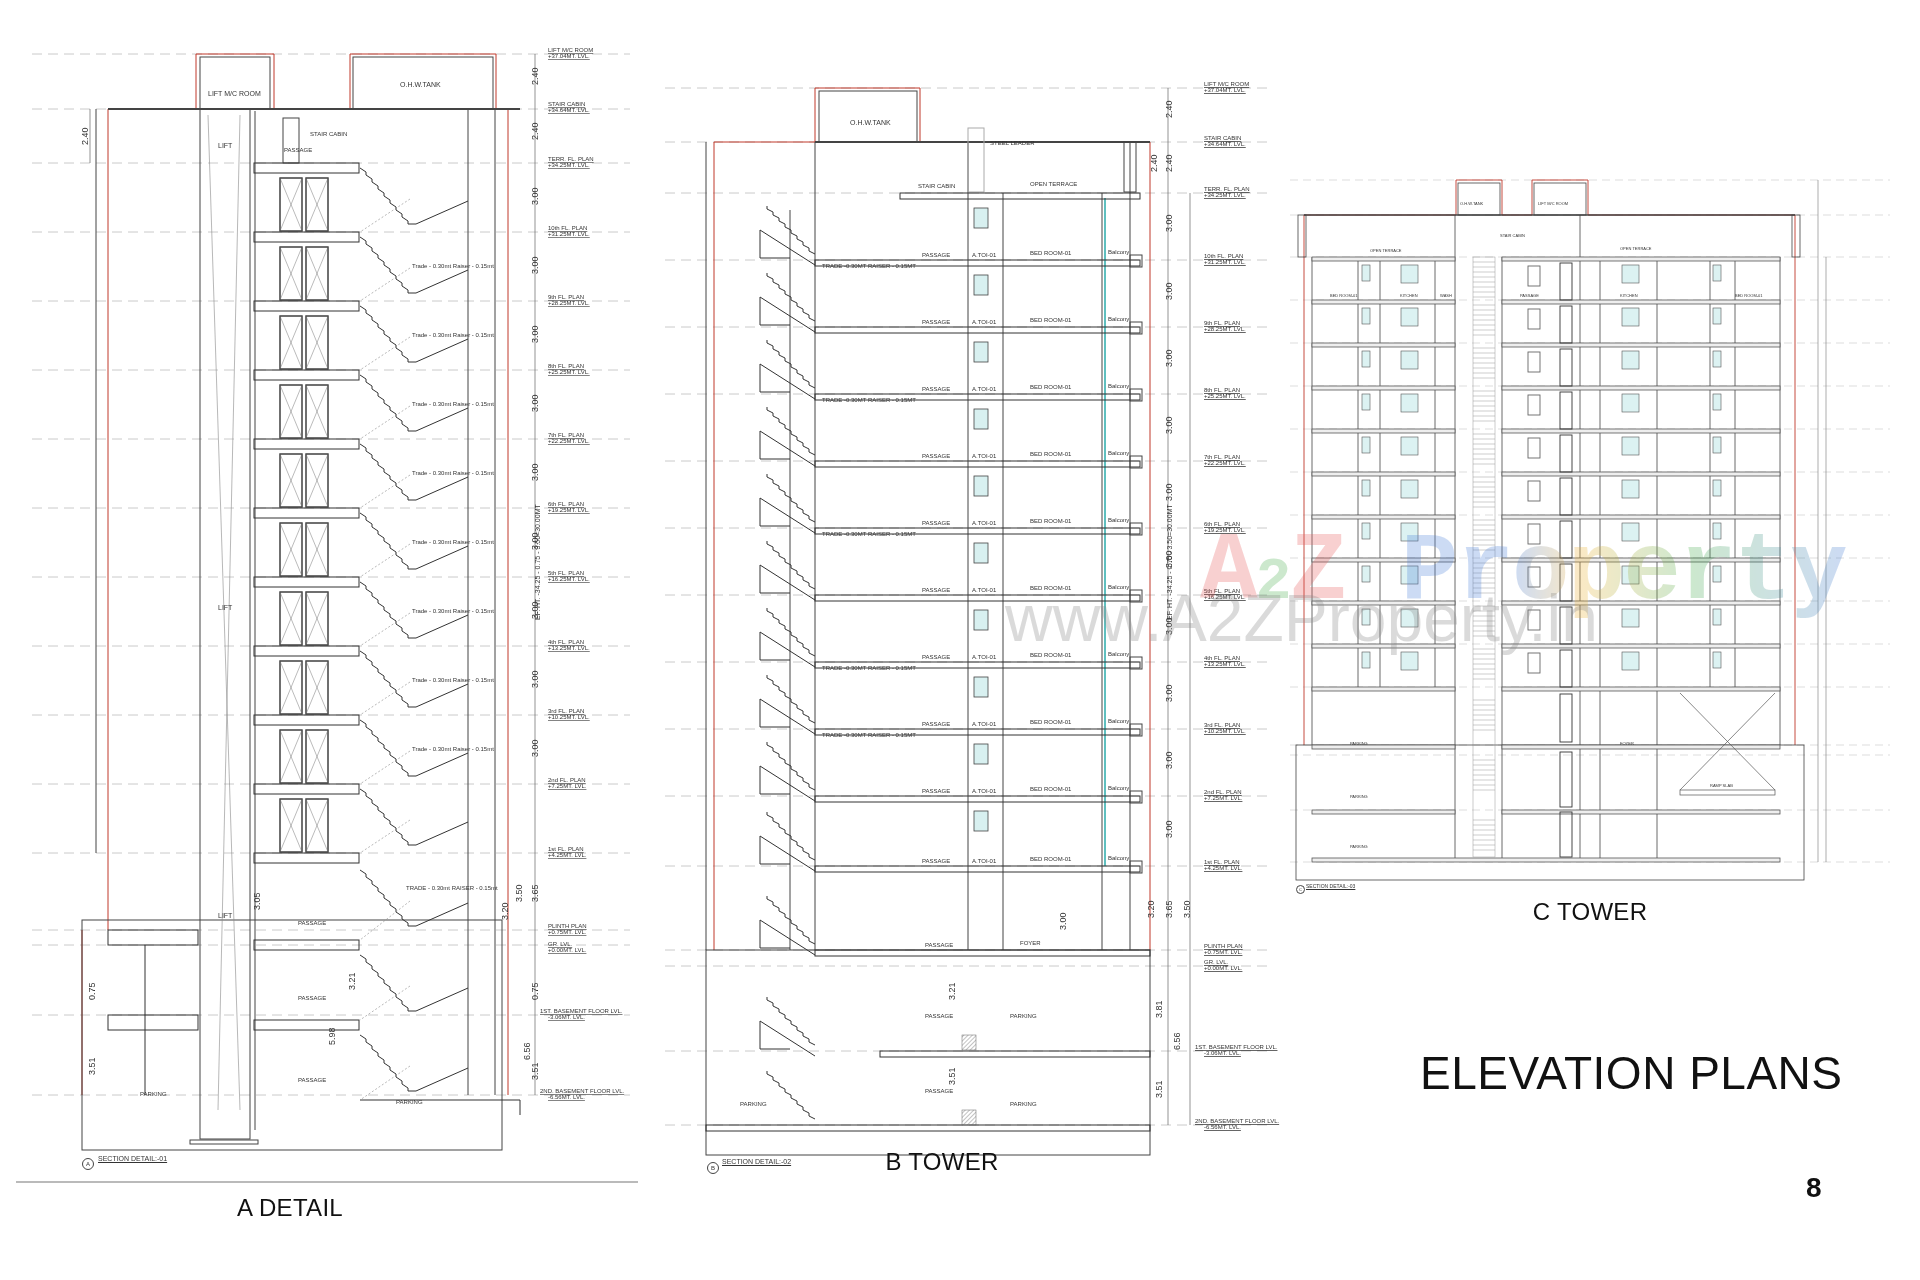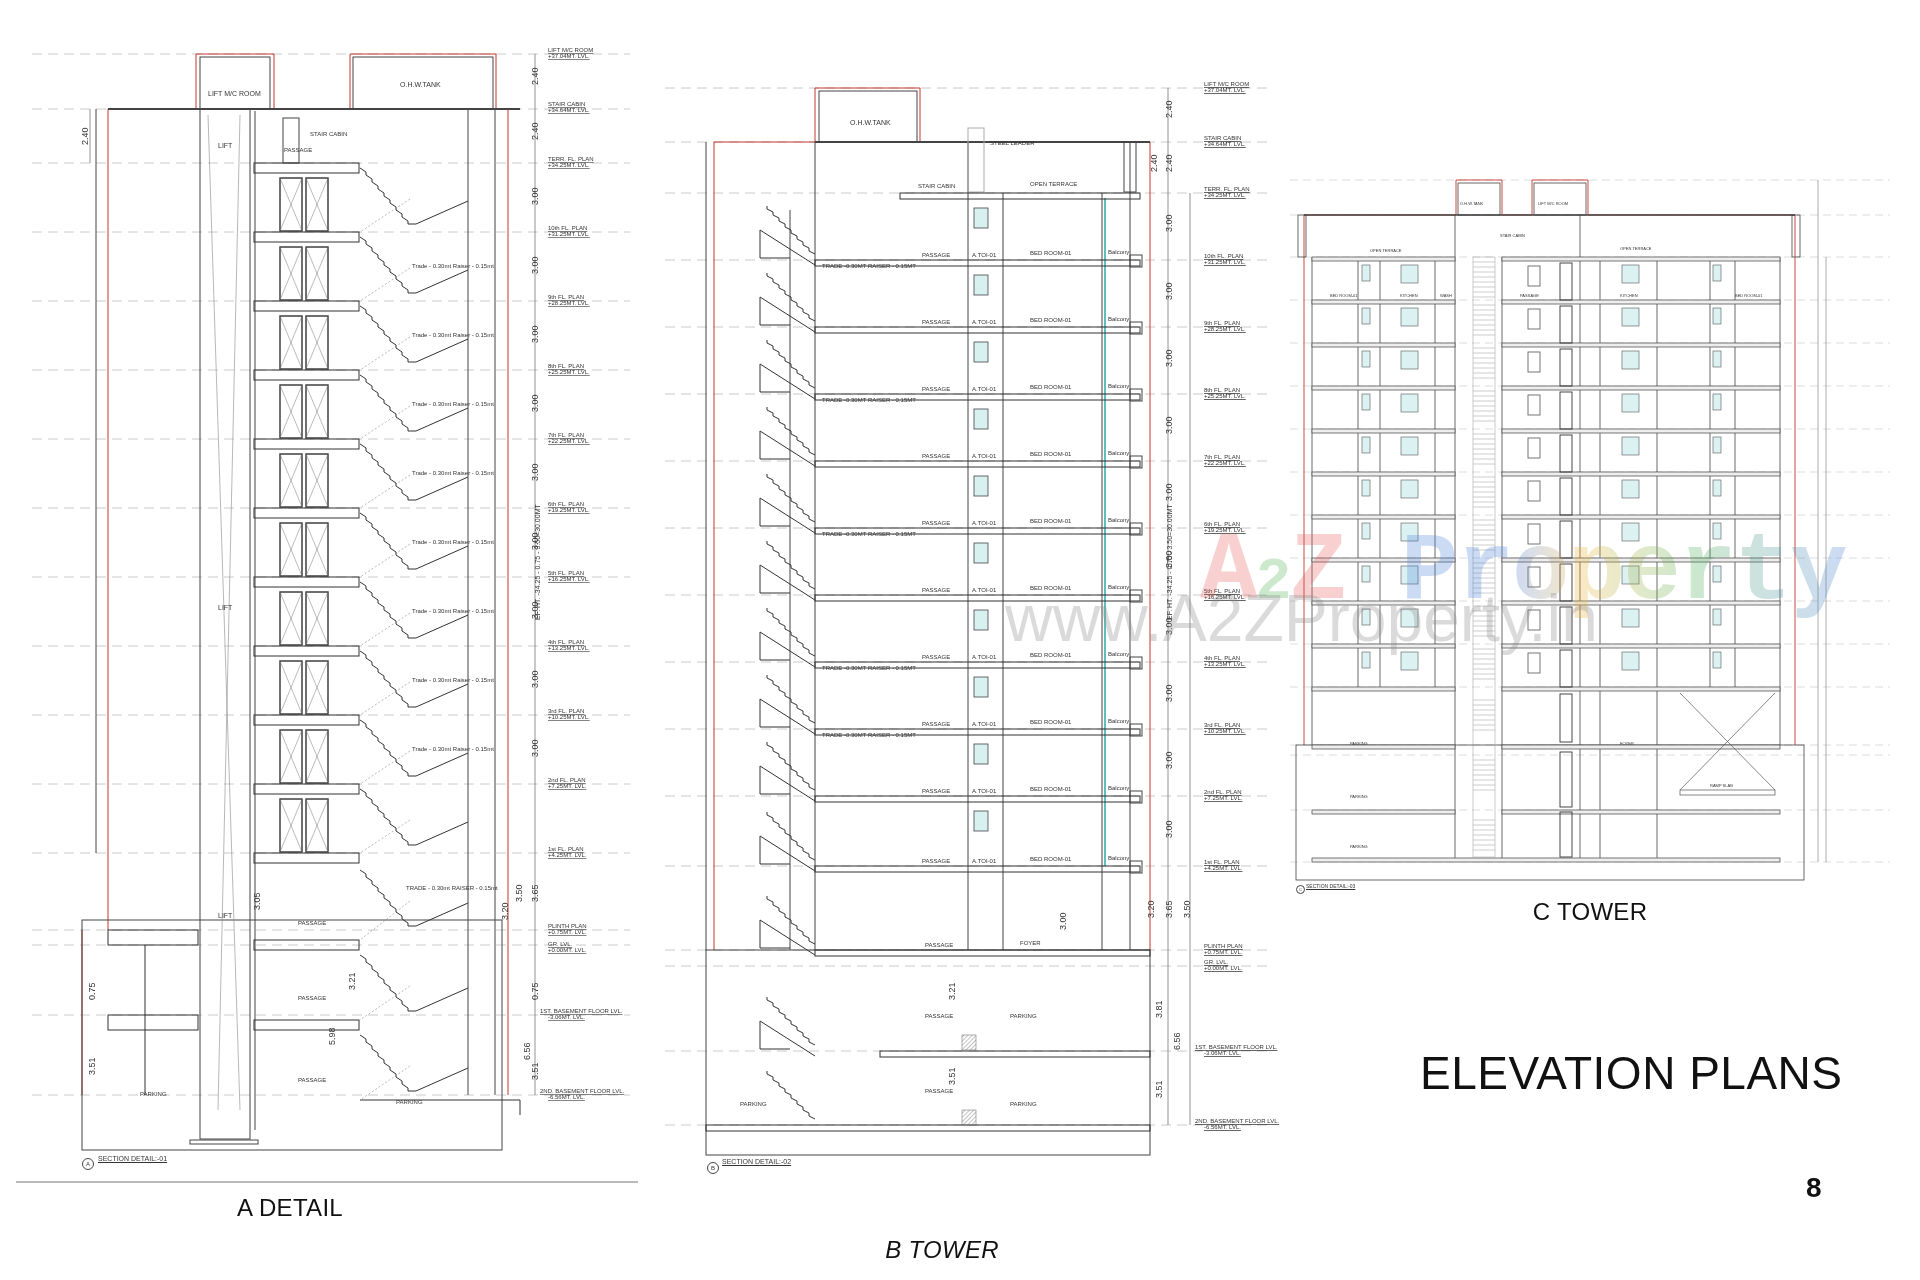--- a/index.html
+++ b/index.html
@@ -678,16 +678,16 @@
 <div class="sec-circle" style="left:1296px;top:885px;width:7px;height:7px;line-height:7px;font-size:4px;">C</div>
 <div class="sec-label" style="left:1306px;top:883px;font-size:5px;">SECTION DETAIL:-03</div>
 
 <div class="wm1">
   <span style="color:#e85a5a">A</span><span style="color:#4caf50;font-size:60px">2</span><span style="color:#e85a5a">Z</span>
   <span style="background:linear-gradient(90deg,#4a7fd8 0%,#4a7fd8 25%,#f2b233 40%,#4caf50 65%,#4a7fd8 100%);-webkit-background-clip:text;background-clip:text;color:transparent;">Property</span>
 </div>
 <div class="wm2">www.A2ZProperty.in</div>
 
 <div class="tower-title" style="left:290px;top:1194px;">A DETAIL</div>
-<div class="tower-title" style="left:942px;top:1236px;font-style:italic;">B TOWER</div>
+<div class="tower-title" style="left:942px;top:1148px;">B TOWER</div>
 <div class="tower-title" style="left:1590px;top:898px;">C TOWER</div>
 <div class="page-title">ELEVATION PLANS</div>
 <div class="page-num">8</div>
 
 </body></html>

